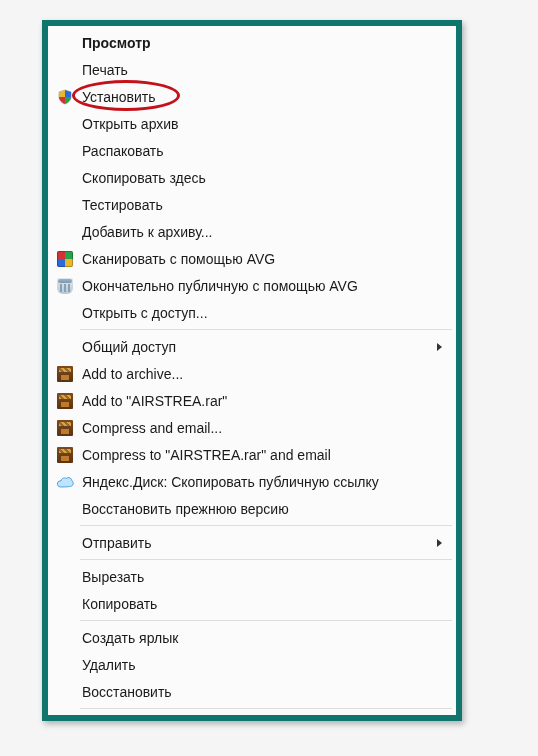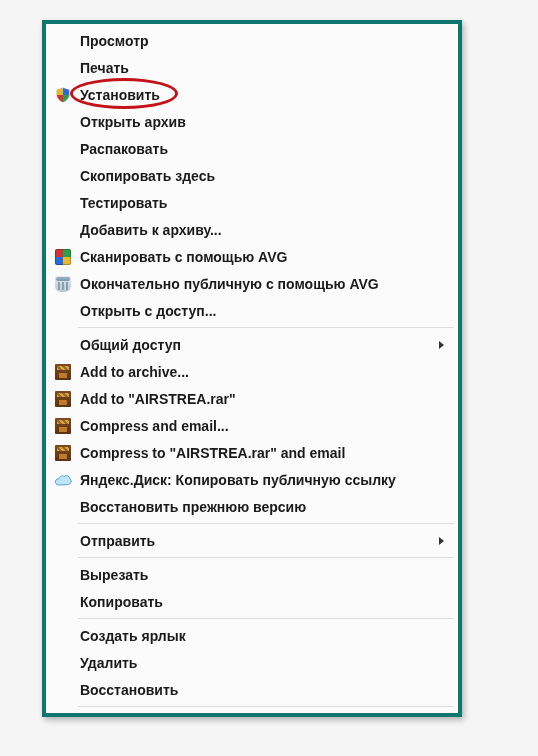--- a/index.html
+++ b/index.html
@@ -12,21 +12,21 @@
       font-family: "Segoe UI", Tahoma, sans-serif;
       font-size: 14px;
       display: flex;
       align-items: flex-start;
       justify-content: flex-start;
     }
     .menu {
       margin: 20px 0 0 42px;
       width: 420px;
       background: #fbfbfb;
-      border: 4px solid #0f766e;
+      border: 6px solid #0f766e;
       box-shadow: 2px 3px 6px rgba(0,0,0,0.28);
       padding: 3px 2px;
     }
     .row {
       display: flex;
       align-items: center;
       height: 27px;
       padding: 0 6px 0 4px;
       position: relative;
     }
@@ -37,21 +37,20 @@
       align-items: center;
       justify-content: center;
       margin-right: 6px;
       flex-shrink: 0;
     }
     .label {
       flex: 1 1 auto;
       color: #1a1a1a;
       white-space: nowrap;
       overflow: hidden;
-      font-weight: bold;
     }
     .bold .label { font-weight: 700; }
     .arrow {
       width: 0; height: 0;
       border-top: 4px solid transparent;
       border-bottom: 4px solid transparent;
       border-left: 5px solid #333;
       margin-left: auto;
       margin-right: 6px;
     }
@@ -213,21 +212,21 @@
       <span class="label">Compress to "AIRSTREA.rar" and email</span>
     </div>
     <div class="row">
       <span class="icon-slot">
         <span class="cloud">
           <svg width="18" height="14" viewBox="0 0 18 14">
             <path d="M5 12 C2.2 12 1 10 1.5 8 C2 6 4 5.6 5 6 C5.2 3.6 8 2 10.4 3.4 C12.4 1.6 16 3 16 6.2 C17.6 6.8 17.8 10 15.6 11 C14 12 6 12 5 12 Z" fill="#bfe4ff" stroke="#2a8fd6" stroke-width="0.8"></path>
           </svg>
         </span>
       </span>
-      <span class="label">Яндекс.Диск: Копировать публичную ссылку</span>
+      <span class="label">Яндекс.Диск: Скопировать публичную ссылку</span>
     </div>
     <div class="row">
       <span class="icon-slot"></span>
       <span class="label">Восстановить прежнюю версию</span>
     </div>
     <div class="sep"></div>
     <div class="row">
       <span class="icon-slot"></span>
       <span class="label">Отправить</span>
       <span class="arrow"></span>

